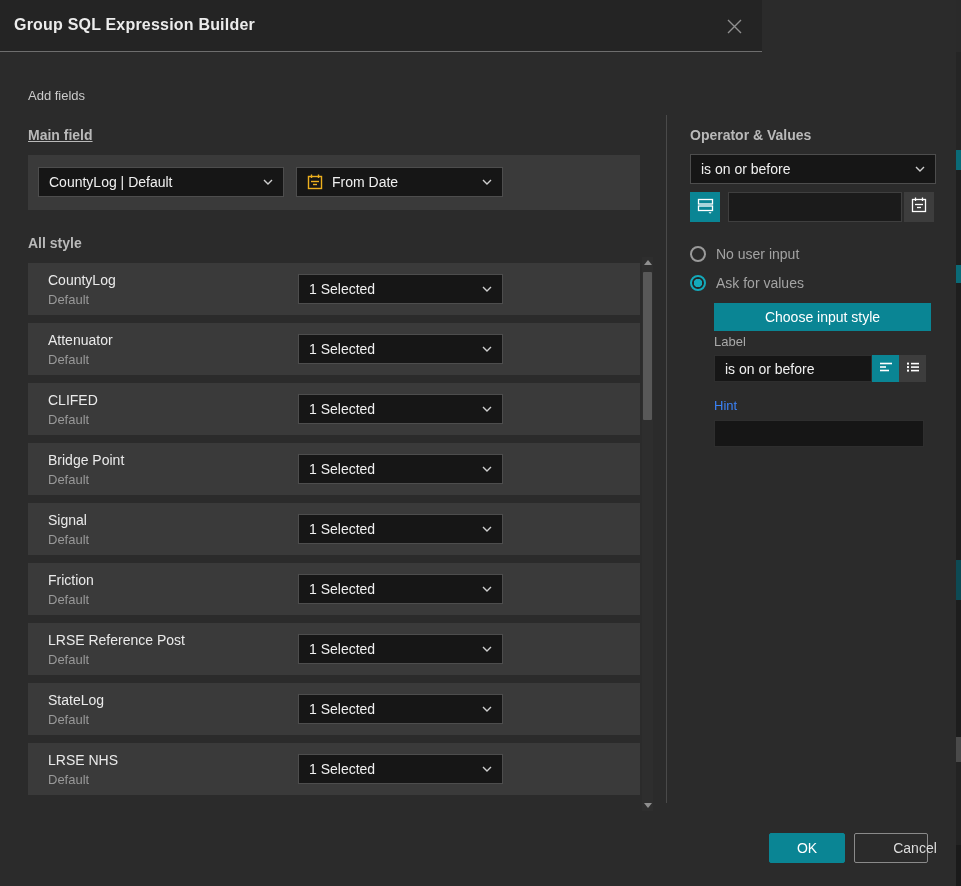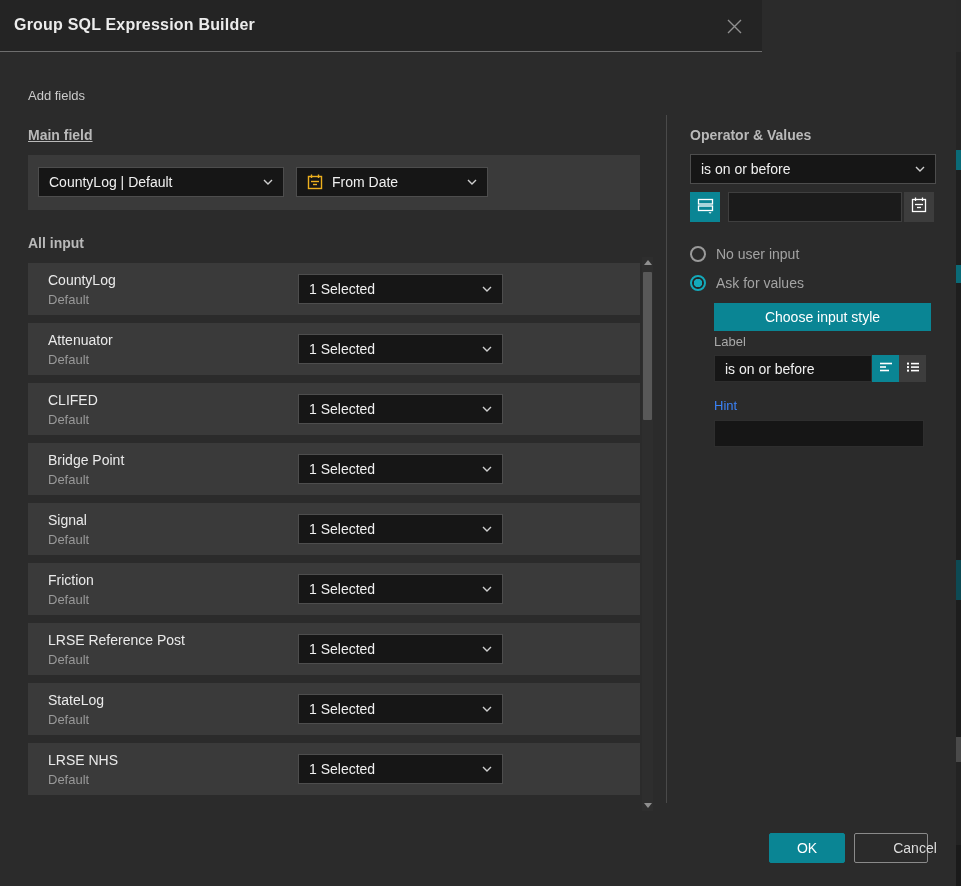--- a/index.html
+++ b/index.html
@@ -47,21 +47,21 @@
     color:#f0f0f0;font-size:14px;padding:0 10px;
     position:absolute;height:30px;outline:none;
     font-family:"Liberation Sans", sans-serif;
   }
   
   .main-box{
     position:absolute;left:28px;top:155px;width:612px;height:55px;
     background:#3a3a3a;
   }
   .sel-layer{left:38px;top:167px;width:246px;text-align:center;}
-  .sel-field{left:296px;top:167px;width:192px;}
+  .sel-field{left:296px;top:167px;width:207px;}
   .sel-field .cal{margin-right:9px;display:flex;align-items:center;}
   
   .fields-list{
     position:absolute;left:28px;top:263px;width:612px;
     display:flex;flex-direction:column;gap:8px;
   }
   .field-row{
     position:relative;height:52px;background:#3a3a3a;
   }
   .fname{position:absolute;left:20px;top:9px;font-size:14px;color:#eaeaea;}
@@ -188,21 +188,21 @@
     </svg>
   </span>
   <span>From Date</span>
   <span class="chev">
     <svg width="10" height="6" viewBox="0 0 10 6">
         <path d="M1 1l4 4 4-4" stroke="#cfcfcf" stroke-width="1.4" fill="none"></path>
       </svg>
   </span>
 </div>
 
-<div class="h-all">All input</div>
+<div class="h-all">All style</div>
 
 <div class="fields-list">
 
   <div class="field-row">
     <div class="fname">CountyLog</div>
     <div class="fsub">Default</div>
     <div class="select row-select">
       <span>1 Selected</span>
       <span class="chev">
           <svg width="10" height="6" viewBox="0 0 10 6">

